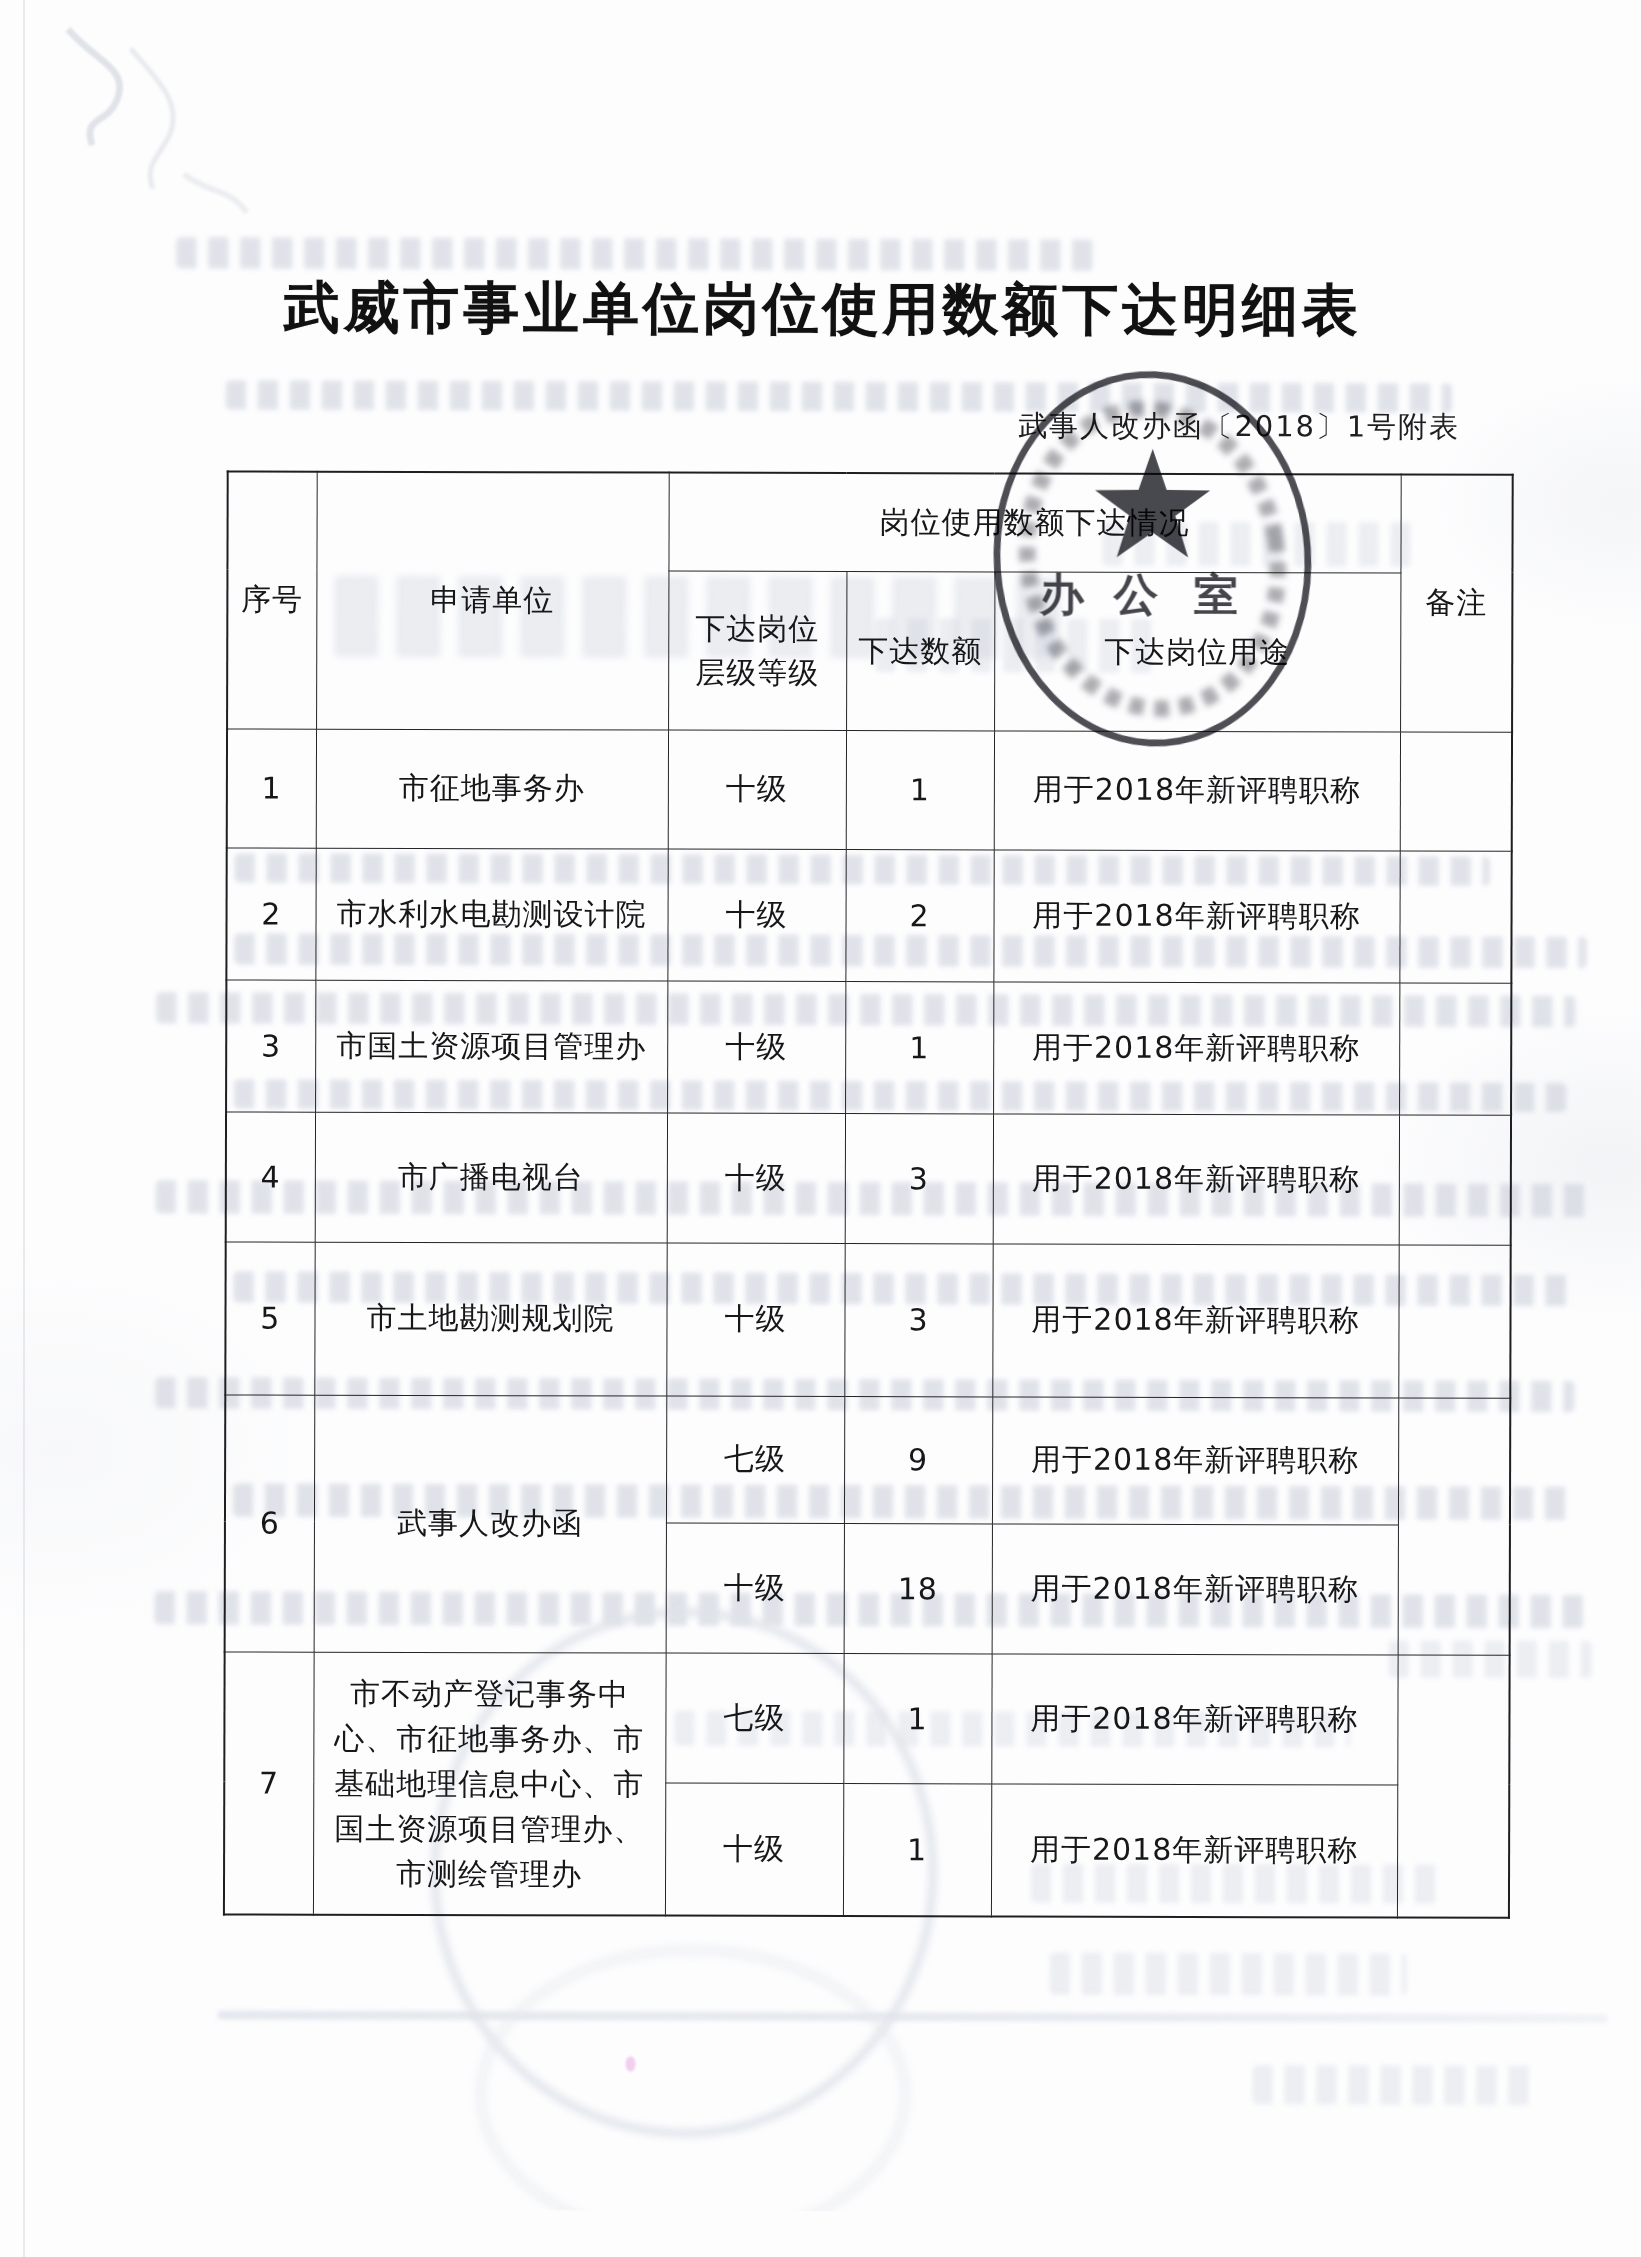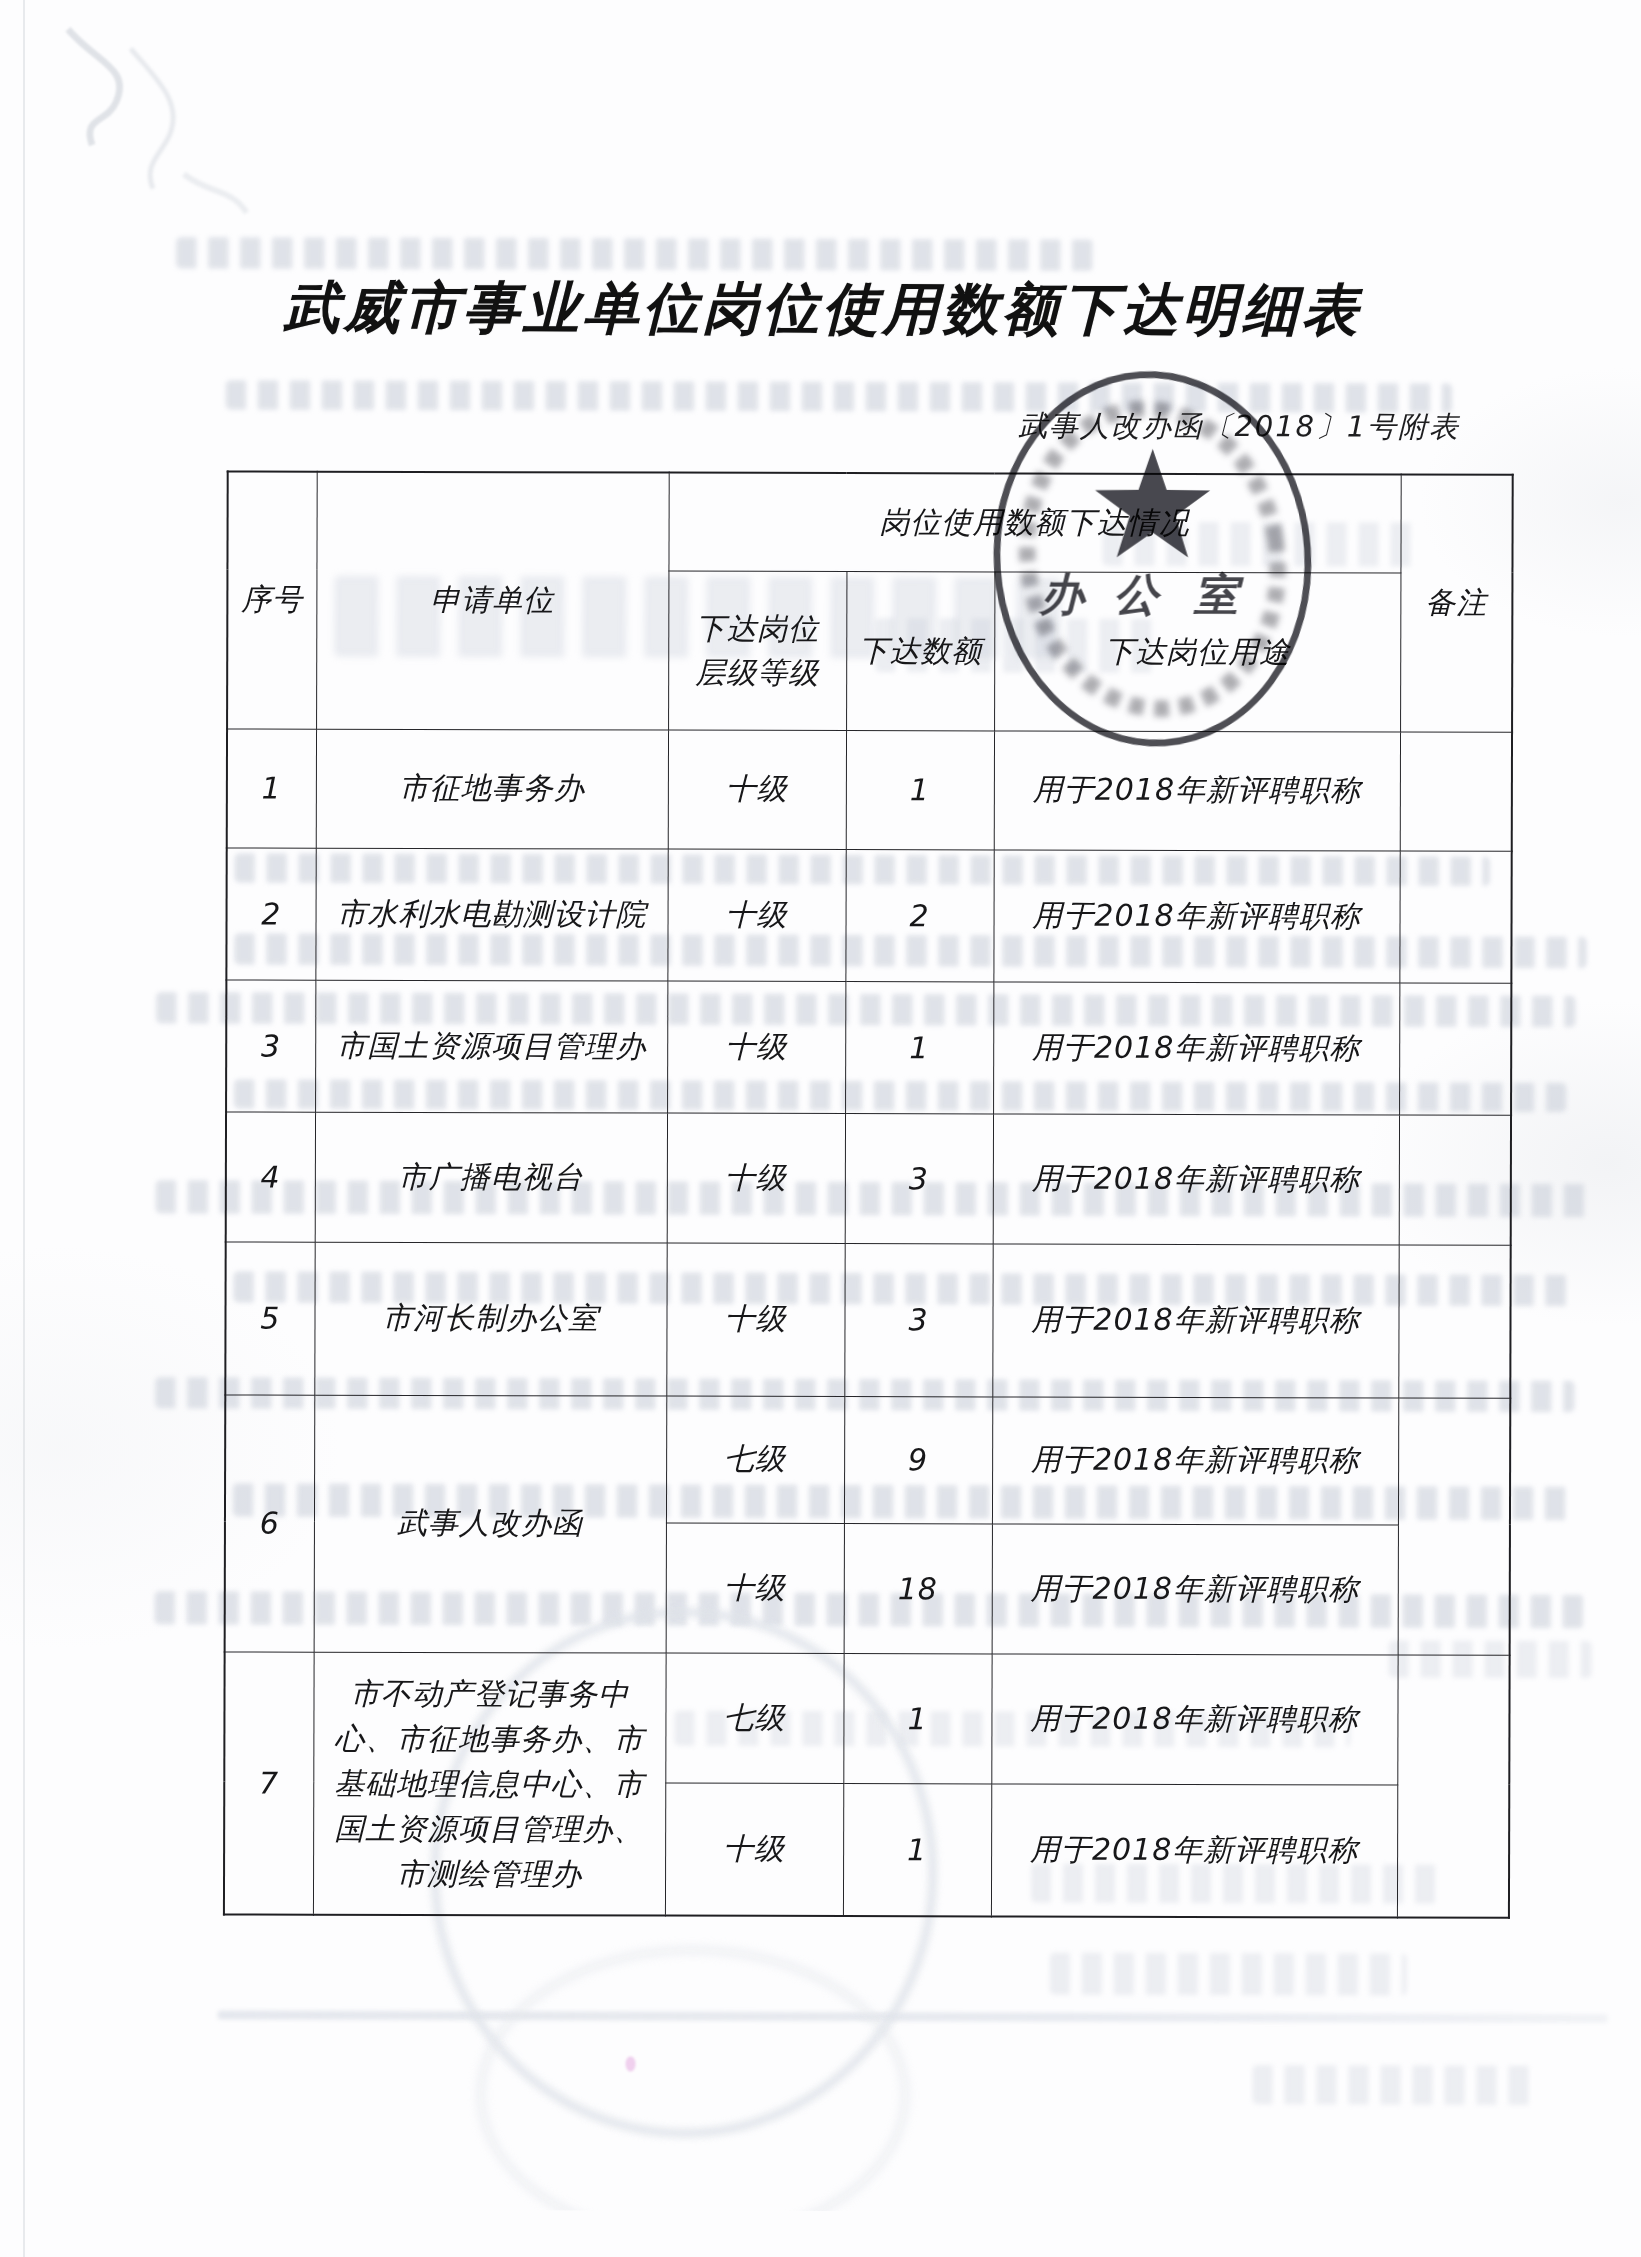--- a/index.html
+++ b/index.html
@@ -5,21 +5,20 @@
   html,body{margin:0;padding:0;background:#ffffff;}
   .page{
     position:relative;width:1641px;height:2257px;overflow:hidden;
     background:
       radial-gradient(348px 232px at 1608px 1163px, rgba(210,214,220,.25), transparent 70%),
       radial-gradient(290px 193px at 1622px 502px, rgba(210,214,220,.2), transparent 70%),
       radial-gradient(406px 290px at 58px 1448px, rgba(214,218,224,.14), transparent 70%),
       #fdfdfe;
     font-family:"DejaVu Sans","Liberation Sans",sans-serif;
     color:#1c1c1e;
-    font-style:italic;
   }
   .sheet{position:absolute;left:0;top:0;width:1641px;height:2257px;transform:rotate(.15deg);}
   
   .ghost{
     position:absolute;
     background-image:repeating-linear-gradient(90deg,#c2c8d4 0 20px,rgba(255,255,255,0) 20px 32px);
     filter:blur(2.9px);opacity:.5;border-radius:4.8px;pointer-events:none;
   }
   .ghost.big{background-image:repeating-linear-gradient(90deg,#c6ccd8 0 44px,rgba(255,255,255,0) 44px 62px);opacity:.34;filter:blur(3.9px);}
   .ghost.soft{opacity:.28;}
@@ -163,21 +162,21 @@
       <tr style="height:130px">
         <td class="thick-b">4</td>
         <td class="thick-b">市广播电视台</td>
         <td class="thick-b">十级</td>
         <td class="thick-b">3</td>
         <td class="thick-b">用于2018年新评聘职称</td>
         <td class="thick-b"></td>
       </tr>
       <tr style="height:153px">
         <td class="thick-b">5</td>
-        <td class="thick-b">市河长制办公室</td>
+        <td class="thick-b">市土地勘测规划院</td>
         <td class="thick-b">十级</td>
         <td class="thick-b">3</td>
         <td class="thick-b">用于2018年新评聘职称</td>
         <td class="thick-b"></td>
       </tr>
       <tr style="height:127px">
         <td rowspan="2" class="thick-b">6</td>
         <td rowspan="2" class="thick-b">武事人改办函</td>
         <td>七级</td>
         <td>9</td>

